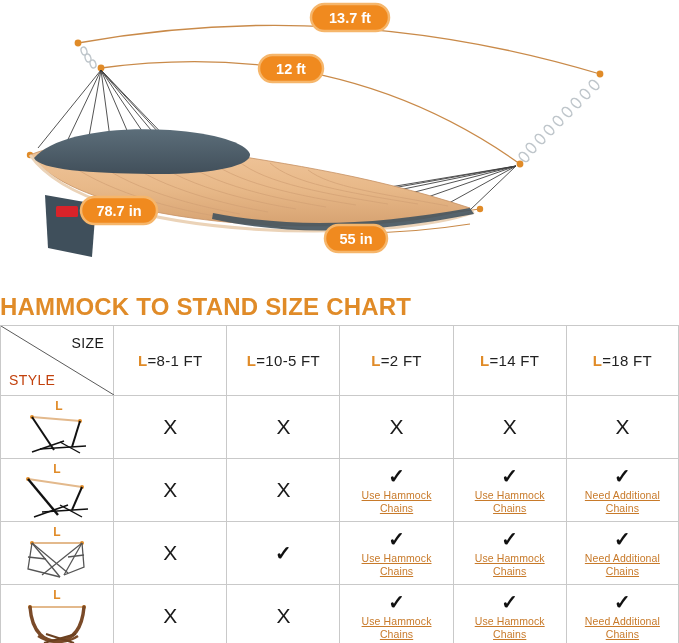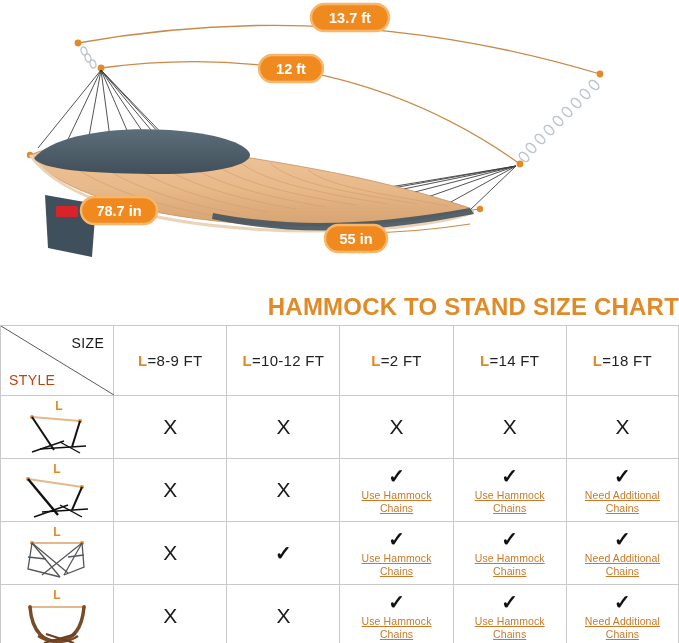--- a/index.html
+++ b/index.html
@@ -14,21 +14,21 @@
   
   #hero{
     position:absolute;left:0;top:0;width:613px;height:290px;
     overflow:hidden;
   }
   #hero svg{display:block;}
 
   
   #chart-title{
     position:absolute;left:0;top:293px;width:679px;
-    text-align:right;
+    text-align:left;
     font-size:24px;
     font-weight:bold;
     letter-spacing:0.2px;
     color:#E08B28;
     font-family:"Liberation Sans", sans-serif;
   }
 
   
   #size-table{
     position:absolute;left:0;top:325px;width:679px;
@@ -249,26 +249,26 @@
       <td class="corner">
         <svg class="diag" width="113" height="69" viewBox="0 0 113 69">
           <line x1="0" y1="0" x2="113" y2="69" stroke="#5a5a5a" stroke-width="1"></line>
         </svg>
         <span class="lbl-size">SIZE</span>
         <span class="lbl-style">STYLE</span>
       </td>
 
       <td>
         <span class="hdr-size-txt">
-          <span class="L">L</span><span>=8-9 FT</span>
+          <span class="L">L</span><span>=8-1 FT</span>
         </span>
       </td>
       <td>
         <span class="hdr-size-txt">
-          <span class="L">L</span><span>=10-12 FT</span>
+          <span class="L">L</span><span>=10-5 FT</span>
         </span>
       </td>
       <td>
         <span class="hdr-size-txt">
           <span class="L">L</span><span>=2 FT</span>
         </span>
       </td>
       <td>
         <span class="hdr-size-txt">
           <span class="L">L</span><span>=14 FT</span>

